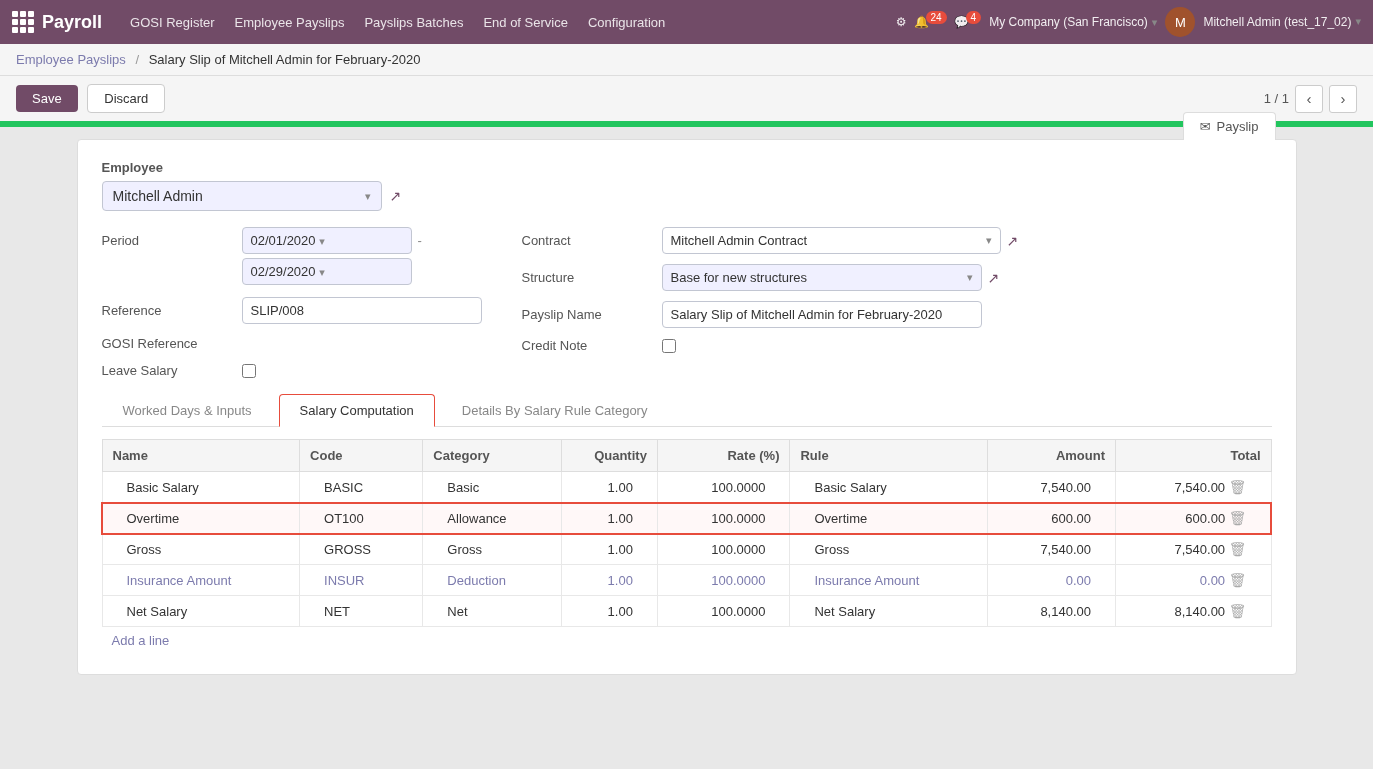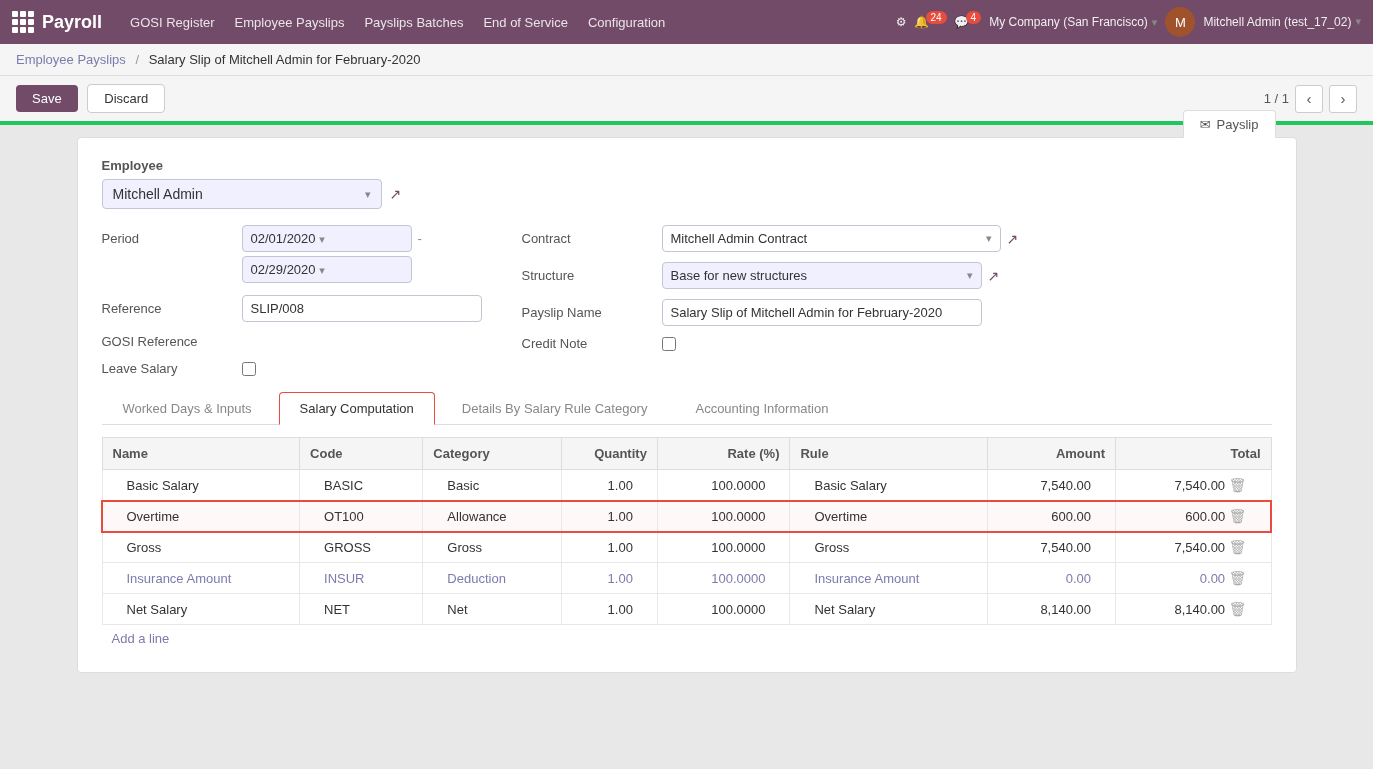--- a/index.html
+++ b/index.html
@@ -41,21 +41,21 @@
     .breadcrumb .sep { margin: 0 6px; color: #999; }
     .breadcrumb .current { color: #333; font-weight: 500; }
 
     
     .action-bar {
       background: #f5f5f5;
       padding: 8px 16px;
       display: flex;
       align-items: center;
       justify-content: space-between;
-      border-bottom: 4px solid #22c55e;
+      border-bottom: 6px solid #22c55e;
     }
     .btn-save {
       background: #714B67;
       color: white;
       border: none;
       padding: 6px 16px;
       border-radius: 4px;
       cursor: pointer;
       font-size: 13px;
       margin-right: 6px;
@@ -390,21 +390,20 @@
           <input type="checkbox" class="checkbox-input" style="">
         </div>
       </div>
     </div>
 
     
     <div class="tab-row">
       <div class="tab">Worked Days &amp; Inputs</div>
       <div class="tab active">Salary Computation</div>
       <div class="tab">Details By Salary Rule Category</div>
-      <div class="tab">Accounting Information</div>
     </div>
 
     
     <table class="salary-table">
       <thead>
         <tr>
           <th>Name</th>
           <th>Code</th>
           <th>Category</th>
           <th style="text-align:right">Quantity</th>

